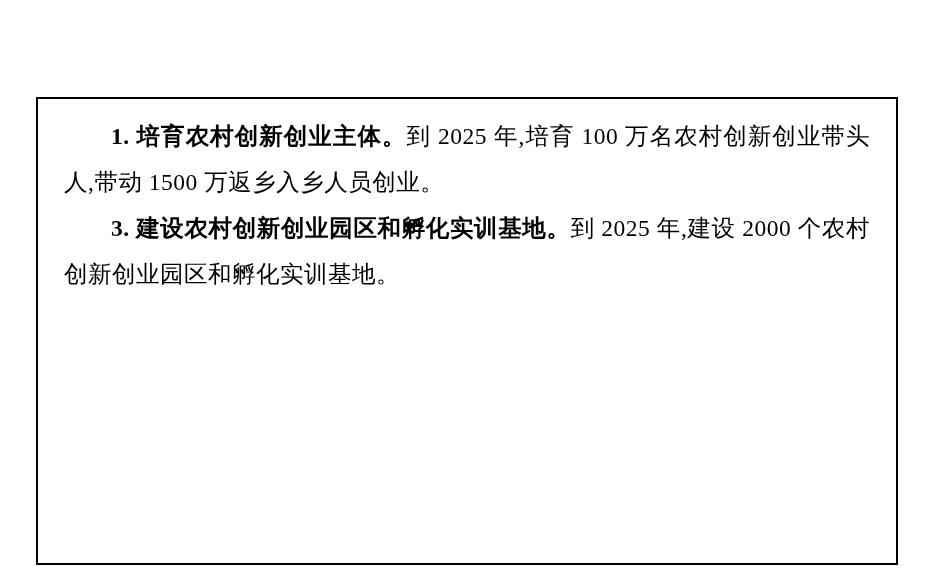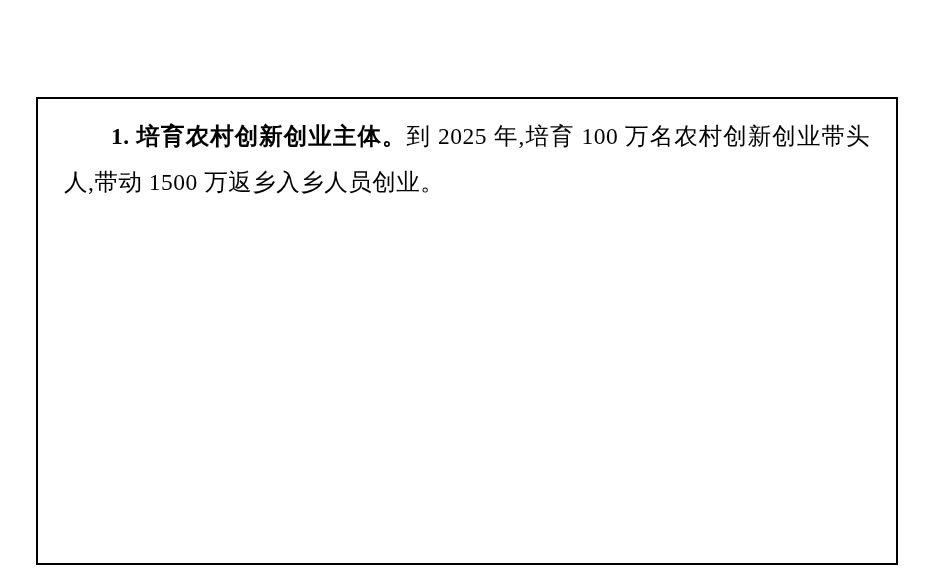--- a/index.html
+++ b/index.html
@@ -68,16 +68,20 @@
 
 
   <div class="box">
 
     <p class="para">
       <span class="num">1.</span>
       <span class="lead">培育农村创新创业主体。</span><span>到 2025 年,培育 100 万名农村创新创业带头人,带动 1500 万返乡入乡人员创业。</span>
     </p>
 
 
+    <p class="para">
+      <span class="num">3.</span>
+      <span class="lead">建设农村创新创业园区和孵化实训基地。</span><span>到 2025 年,建设 2000 个农村创新创业园区和孵化实训基地。</span>
+    </p>
 
 
   </div>
 </div>
 
 </body></html>

